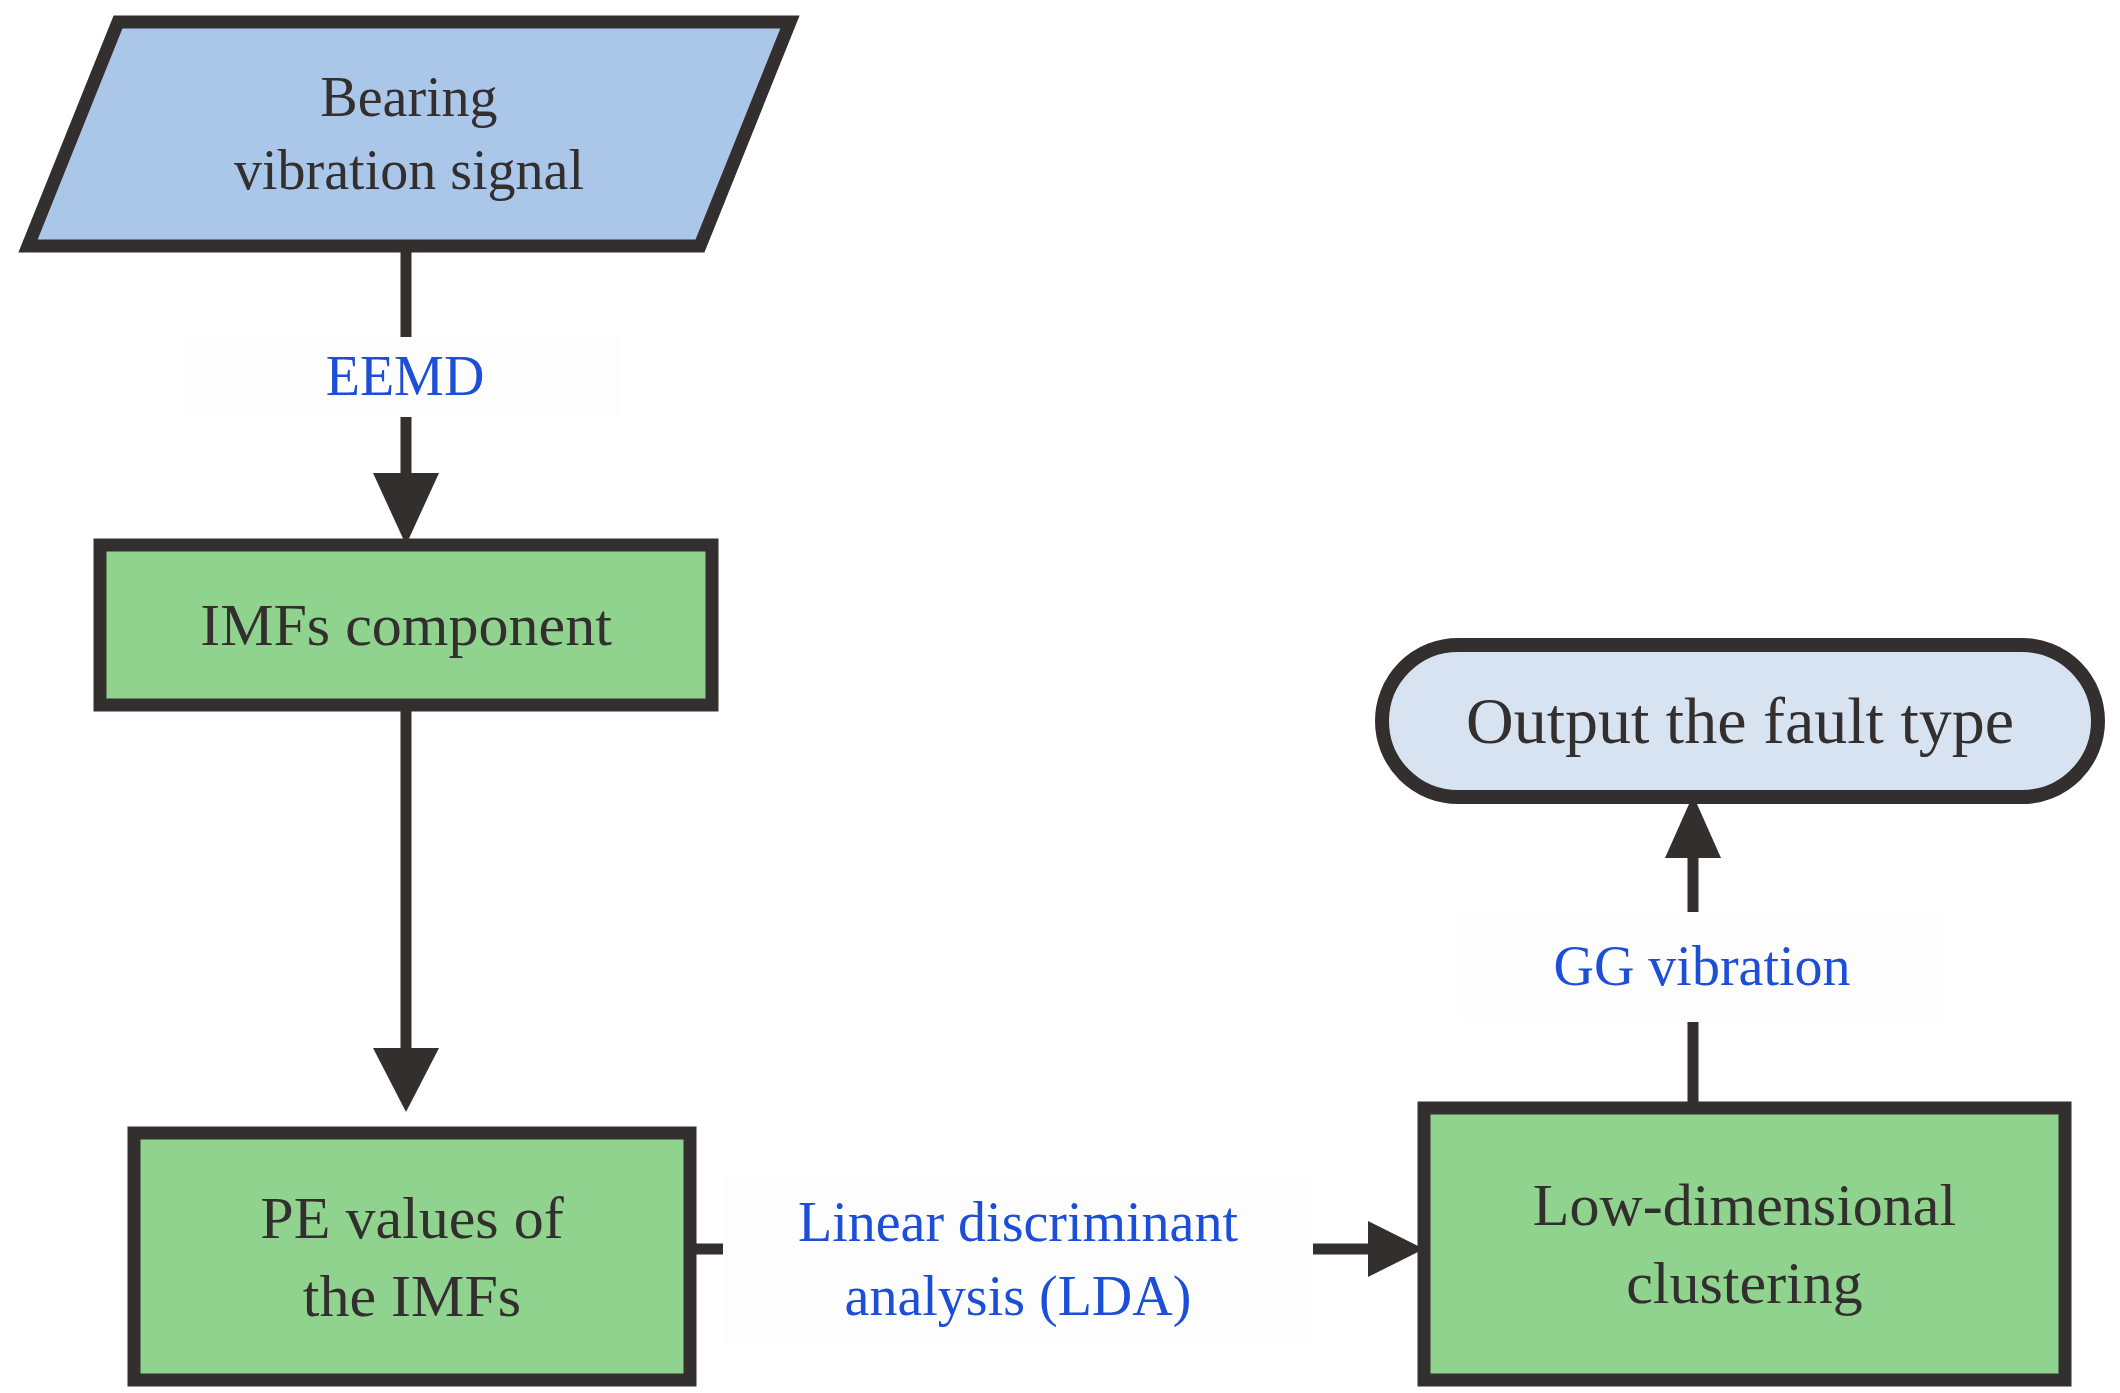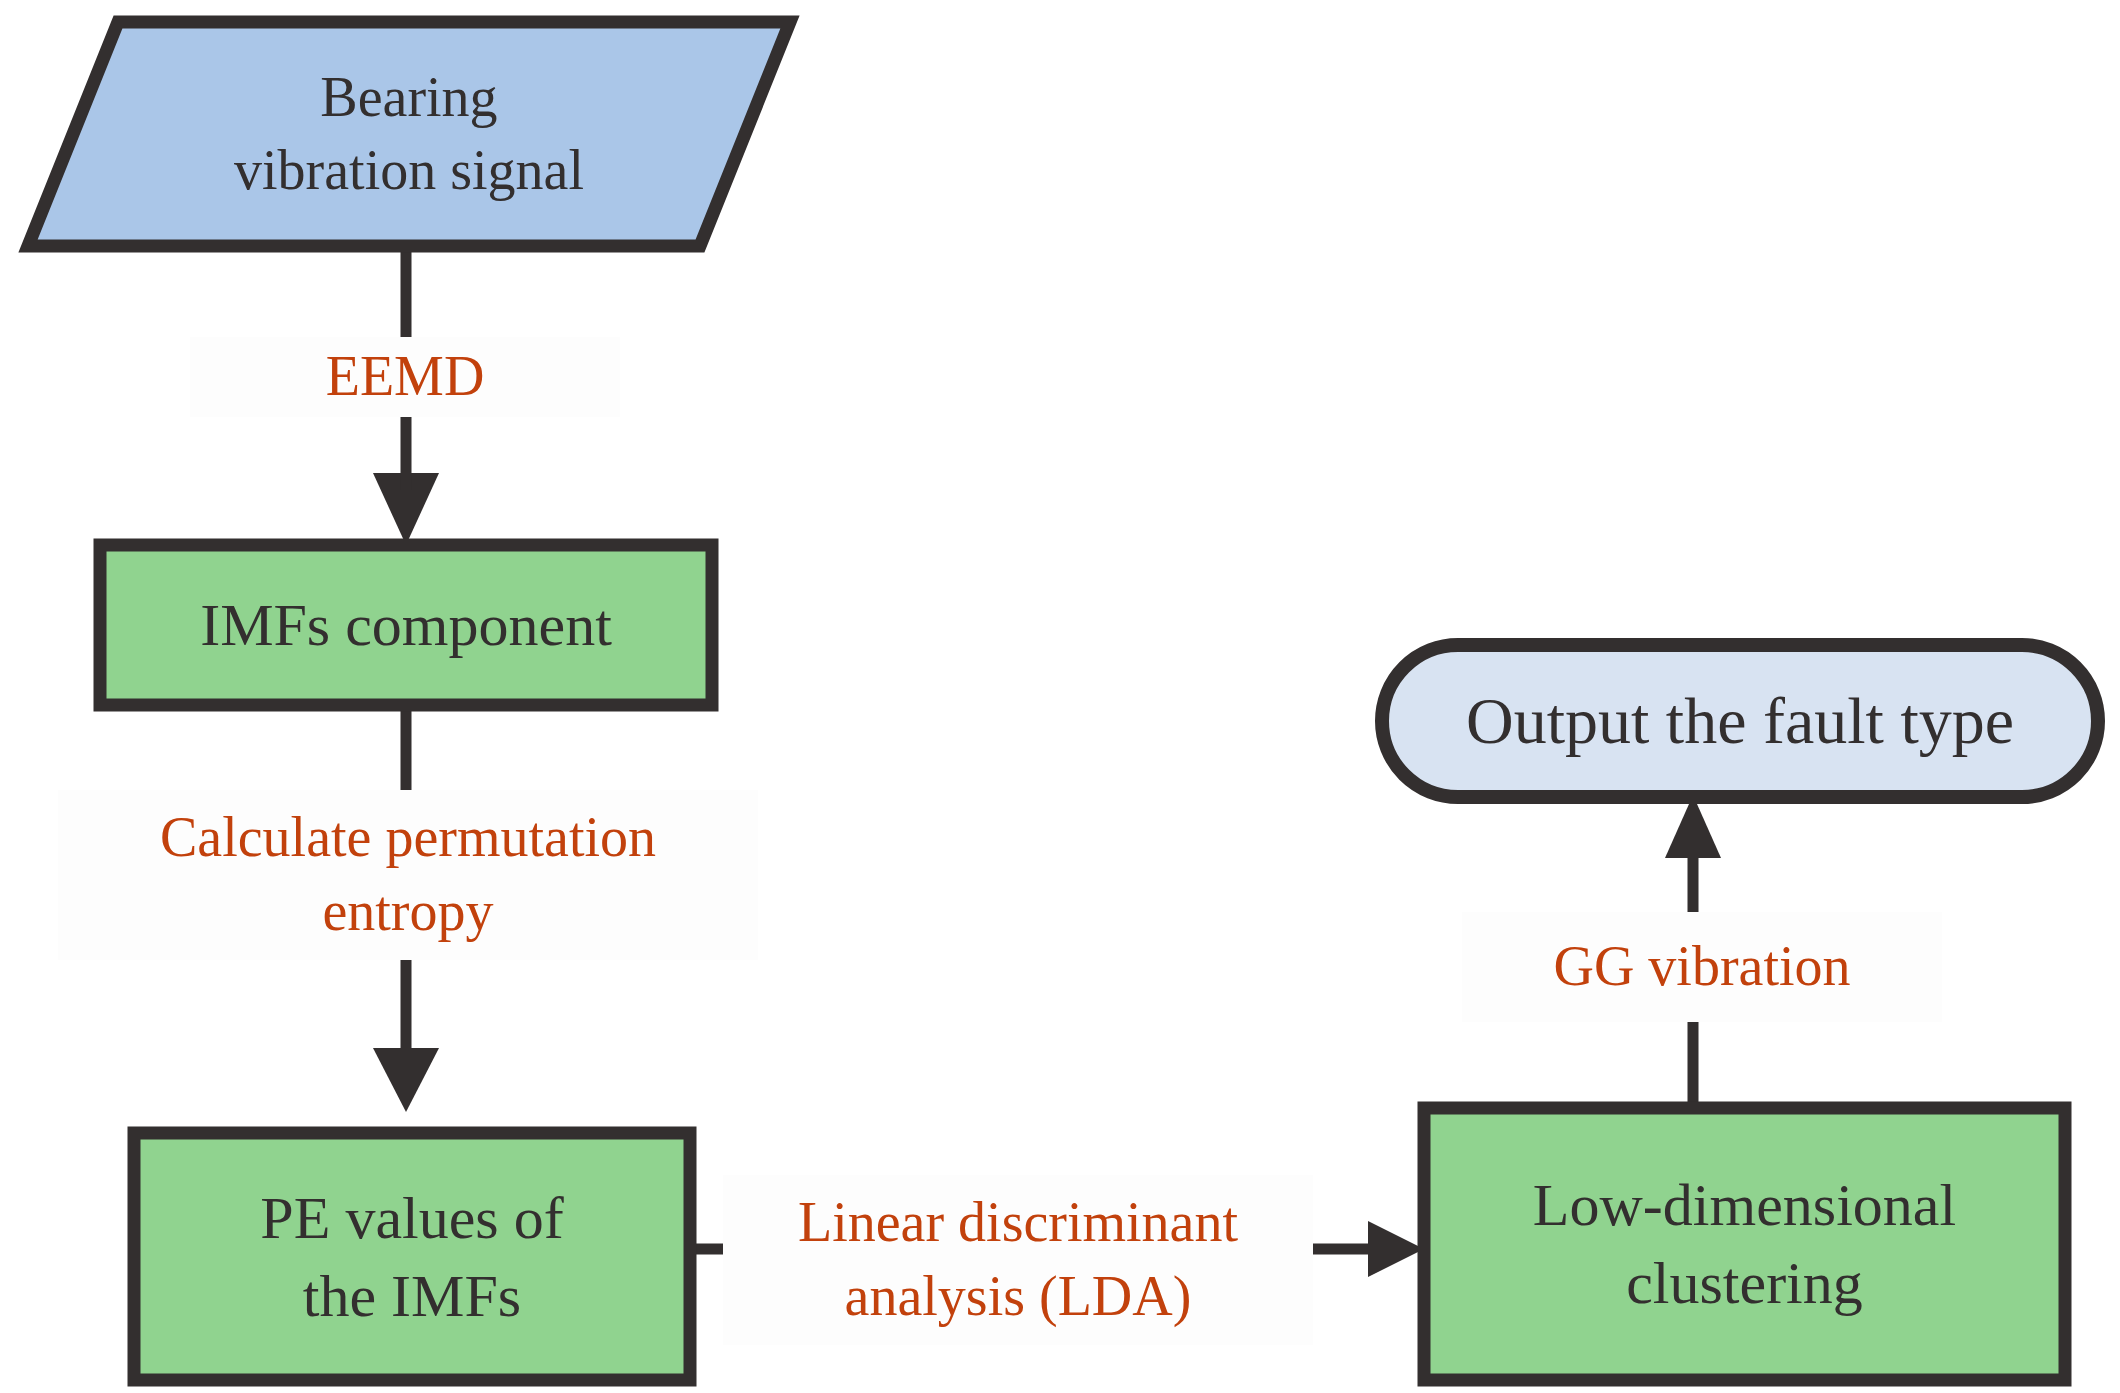--- a/index.html
+++ b/index.html
@@ -25,21 +25,21 @@
     line-height: 1.30;
     white-space: pre-line;
     pointer-events: none;
   }
   .edge-label {
     position: absolute;
     display: flex;
     align-items: center;
     justify-content: center;
     text-align: center;
-    color: #c2410c;
+    color: #1d4ed8;
     background: #fdfdfd;
     line-height: 1.32;
     white-space: pre-line;
   }
   svg.layer {
     position: absolute;
     left: 0;
     top: 0;
     width: 2120px;
     height: 1393px;
@@ -97,21 +97,19 @@
   <div class="node-label lbl-proc" style="left:134px; top:1133px; width:556px; height:247px;">PE values of
 the IMFs</div>
 
   <div class="node-label lbl-proc" style="left:1424px; top:1108px; width:641px; height:272px;">Low-dimensional
 clustering</div>
 
   <div class="node-label lbl-end" style="left:1382px; top:645px; width:716px; height:152px;">Output the fault type</div>
 
   <div class="edge-label lbl-edge" style="left:190px; top:337px; width:430px; height:80px;">EEMD</div>
 
-  <div class="edge-label lbl-edge" style="left:58px; top:790px; width:700px; height:170px;">Calculate permutation
-entropy</div>
 
   <div class="edge-label lbl-edge" style="left:723px; top:1175px; width:590px; height:170px;">Linear discriminant
 analysis (LDA)</div>
 
   <div class="edge-label lbl-edge" style="left:1462px; top:912px; width:480px; height:110px;">GG vibration</div>
 
 </div>
 
 </body></html>

